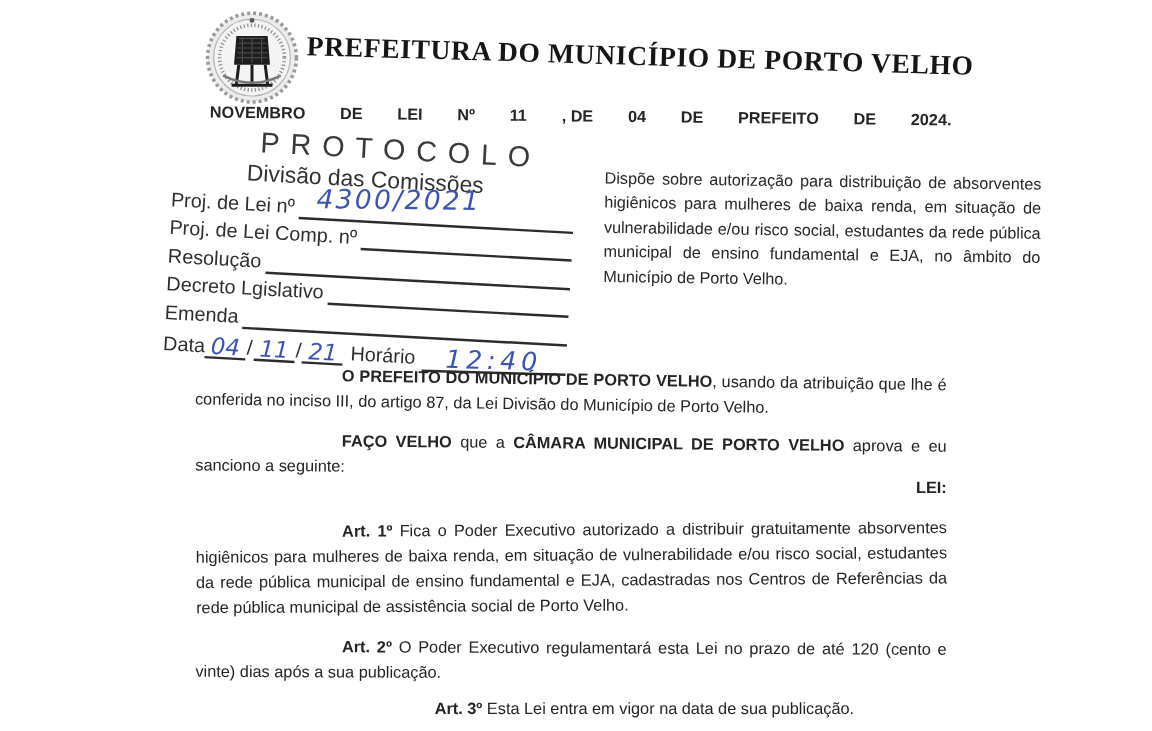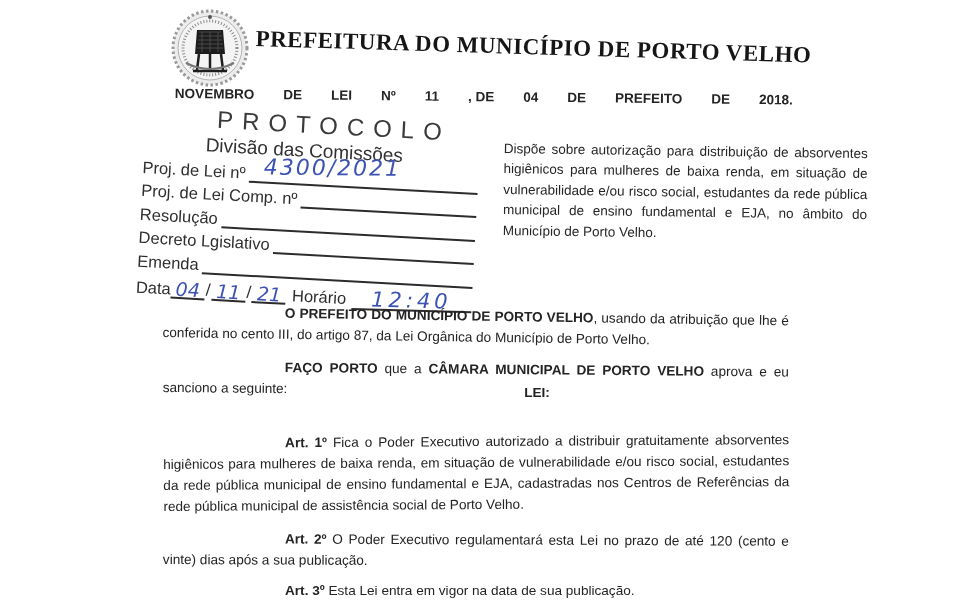--- a/index.html
+++ b/index.html
@@ -138,24 +138,24 @@
     font-size: 13.6px;
     line-height: 21px;
     text-align: justify;
     text-indent: 122px;
     color: #242424;
     margin: 0;
   }
   .b { font-weight: bold; }
   .p-preamble { top: 301px; transform: rotate(0.85deg); transform-origin: left top; }
   .p-faco     { top: 356px; transform: rotate(0.5deg);  transform-origin: left top; }
-  .p-lei      { top: 382px; text-align: center; font-weight: bold; }
+  .p-lei      { top: 396px; text-align: right; font-weight: bold; }
   .p-art1     { top: 433px; transform: rotate(-0.35deg); transform-origin: left top; }
   .p-art2     { top: 528px; transform: rotate(0.25deg); transform-origin: left top; }
-  .p-art3     { top: 580px; text-align: left; }
+  .p-art3     { top: 580px; text-align: center; }
 </style>
 </head>
 <body>
 
 <div class="page">
 
   <svg class="seal" viewBox="0 0 98 82" aria-hidden="true">
     <circle cx="44" cy="40" r="37" fill="#ececec" stroke="#9a9a9a" stroke-width="3" stroke-dasharray="2.5 2.5"></circle>
     <circle cx="44" cy="40" r="32" fill="#f4f4f4" stroke="#b3b3b3" stroke-width="1"></circle>
     <circle cx="44" cy="40" r="27" fill="none" stroke="#8d8d8d" stroke-width="3" stroke-dasharray="1 2"></circle>
@@ -174,21 +174,21 @@
     <span>NOVEMBRO</span>
     <span>DE</span>
     <span>LEI</span>
     <span>Nº</span>
     <span>11</span>
     <span>, DE</span>
     <span>04</span>
     <span>DE</span>
     <span>PREFEITO</span>
     <span>DE</span>
-    <span>2018.</span>
+    <span>2024.</span>
   </div>
 
   <div class="stamp">
     <div class="stamp-title">PROTOCOLO</div>
     <div class="stamp-subtitle">Divisão das Comissões</div>
 
     <div class="stamp-row">
       <span class="label">Proj. de Lei nº</span>
       <span class="line">
         <span class="hand hw-proj">4300/2021</span>
@@ -218,23 +218,23 @@
       <span class="date-seg hand">11</span>
       <span class="date-sep">/</span>
       <span class="date-seg hand">21</span>
       <span class="label" style="margin-left:6px">Horário</span>
       <span class="time-line hand">12:40</span>
     </div>
   </div>
 
   <div class="ementa">Dispõe sobre autorização para distribuição de absorventes higiênicos para mulheres de baixa renda, em situação de vulnerabilidade e/ou risco social, estudantes da rede pública municipal de ensino fundamental e EJA, no âmbito do Município de Porto Velho.</div>
 
-  <p class="bodypara p-preamble"><span class="b">O PREFEITO DO MUNICÍPIO DE PORTO VELHO</span><span>, usando da atribuição que lhe é conferida no cento III, do artigo 87, da Lei Orgânica do Município de Porto Velho.</span></p>
-
-  <p class="bodypara p-faco"><span class="b">FAÇO PORTO</span><span> que a </span><span class="b">CÂMARA MUNICIPAL DE PORTO VELHO</span><span> aprova e eu sanciono a seguinte:</span></p>
+  <p class="bodypara p-preamble"><span class="b">O PREFEITO DO MUNICÍPIO DE PORTO VELHO</span><span>, usando da atribuição que lhe é conferida no inciso III, do artigo 87, da Lei Divisão do Município de Porto Velho.</span></p>
+
+  <p class="bodypara p-faco"><span class="b">FAÇO VELHO</span><span> que a </span><span class="b">CÂMARA MUNICIPAL DE PORTO VELHO</span><span> aprova e eu sanciono a seguinte:</span></p>
 
   <p class="bodypara p-lei">LEI:</p>
 
   <p class="bodypara p-art1"><span class="b">Art. 1º</span><span> Fica o Poder Executivo autorizado a distribuir gratuitamente absorventes higiênicos para mulheres de baixa renda, em situação de vulnerabilidade e/ou risco social, estudantes da rede pública municipal de ensino fundamental e EJA, cadastradas nos Centros de Referências da rede pública municipal de assistência social de Porto Velho.</span></p>
 
   <p class="bodypara p-art2"><span class="b">Art. 2º</span><span> O Poder Executivo regulamentará esta Lei no prazo de até 120 (cento e vinte) dias após a sua publicação.</span></p>
 
   <p class="bodypara p-art3"><span class="b">Art. 3º</span><span> Esta Lei entra em vigor na data de sua publicação.</span></p>
 
 </div>

